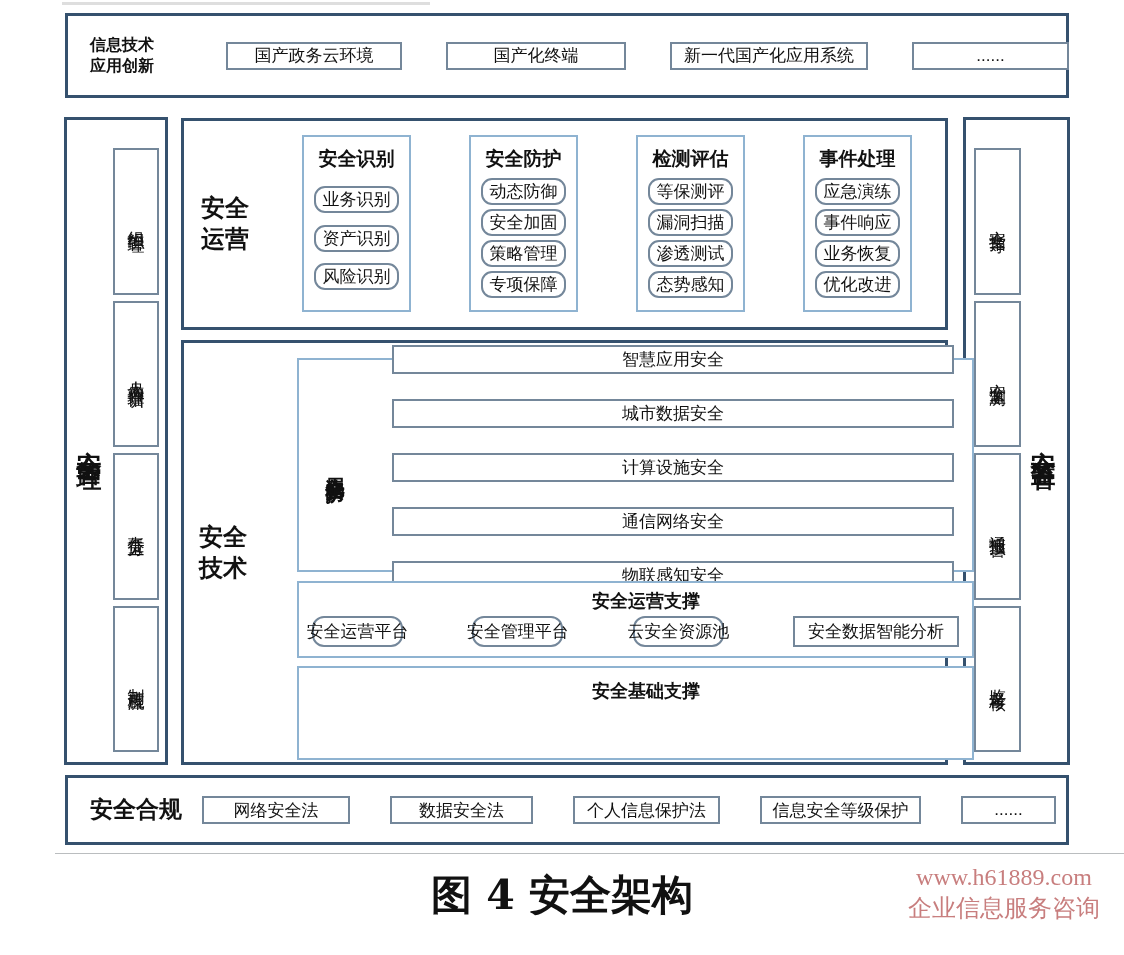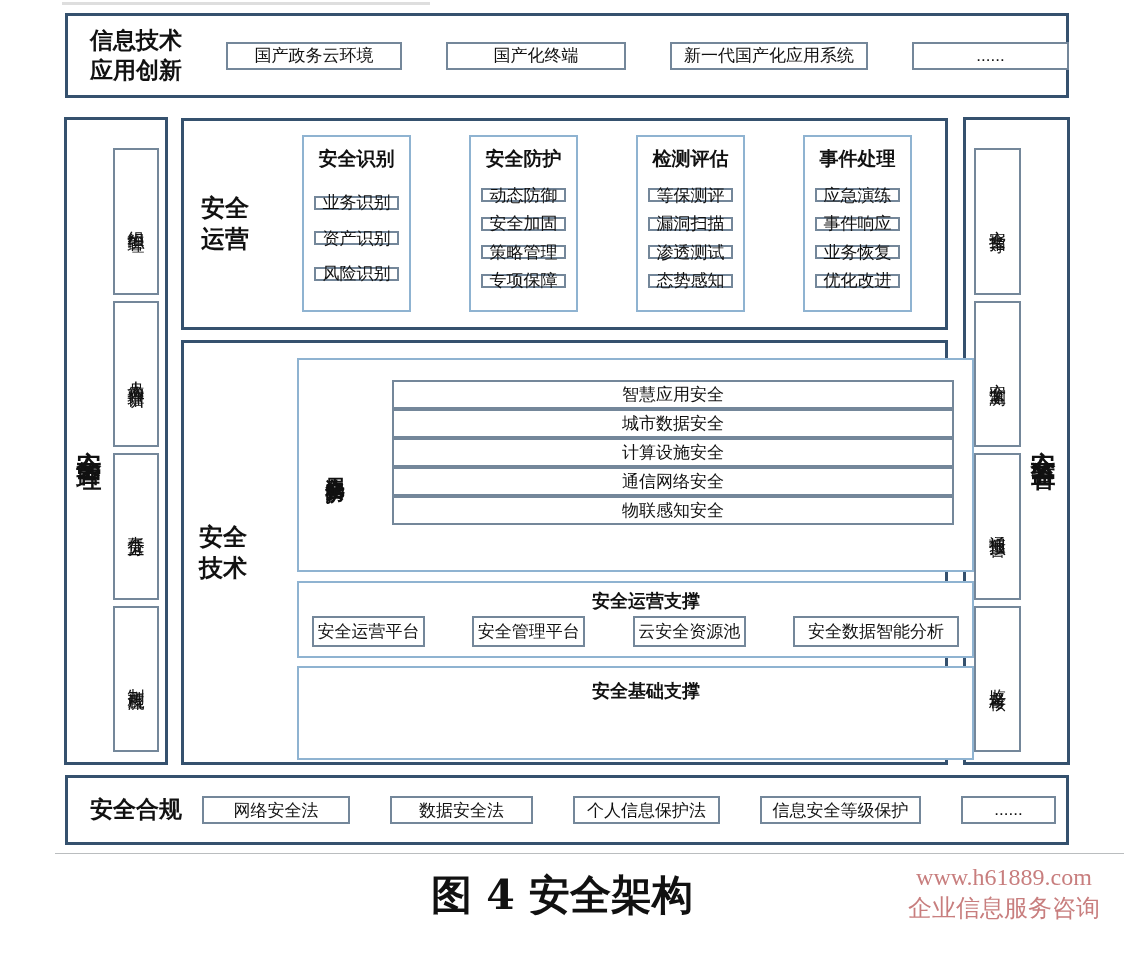--- a/index.html
+++ b/index.html
@@ -15,21 +15,21 @@
     border:2px solid #74879a;background:#fff;box-sizing:border-box;
     display:flex;align-items:center;justify-content:center;
     font-size:17px;white-space:nowrap;
   }
   .bold-label{font-weight:bold;white-space:pre-line;line-height:1.28;}
   .vtext{writing-mode:vertical-rl;text-orientation:upright;}
   
   .top-artifact{position:absolute;top:2px;left:62px;width:368px;height:3px;background:#d6d6d6;opacity:.8;}
   
   .sec-top{left:65px;top:13px;width:1004px;height:85px;display:flex;align-items:center;}
-  .sec-top .bold-label{font-size:23px;margin-left:22px;width:130px;flex:none;}
+  .sec-top .bold-label{font-size:16px;margin-left:22px;width:130px;flex:none;}
   .sec-top .row{flex:1;display:flex;align-items:center;gap:44px;margin-left:6px;}
   .sec-top .item{height:28px;}
   
   .bar{display:flex;box-sizing:border-box;}
   .bar-left{left:64px;top:117px;width:104px;height:648px;}
   .bar-right{left:963px;top:117px;width:107px;height:648px;}
   .bar .title{
     flex:none;width:46px;display:flex;align-items:center;justify-content:center;
     font-weight:bold;font-size:25px;letter-spacing:5px;
   }
@@ -42,44 +42,44 @@
   
   .sec-ops{left:181px;top:118px;width:767px;height:212px;display:flex;}
   .sec-ops .bold-label{
     flex:none;width:82px;display:flex;align-items:center;justify-content:center;
     font-size:24px;text-align:center;
   }
   .sec-ops .cols{flex:1;display:flex;gap:22px;padding:14px 33px 15px 0;box-sizing:border-box;}
   .col{flex:1;display:flex;flex-direction:column;}
   .col .hdr{font-weight:bold;font-size:19px;text-align:center;padding-top:9px;}
   .col .list{flex:1;display:flex;flex-direction:column;justify-content:space-evenly;padding:2px 10px 8px;}
-  .col .item{height:14px;flex:none;}
+  .col .item{height:27px;flex:none;border-radius:11px;}
   
   .sec-tech{left:181px;top:340px;width:767px;height:425px;}
   .sec-tech .bold-label{
     position:absolute;left:0;top:0;bottom:0;width:78px;
     display:flex;align-items:center;justify-content:center;
     font-size:24px;text-align:center;
   }
   .tech-inner{position:absolute;left:77px;width:677px;}
   .layered{top:15px;height:214px;display:flex;position:absolute;width:677px;}
   .layered .vlabel{
     flex:none;align-self:center;margin-left:23px;
     font-weight:bold;font-size:19px;letter-spacing:1px;
   }
-  .layered .bars{flex:1;display:flex;flex-direction:column;justify-content:flex-start;padding:20px 18px 8px 44px;}
+  .layered .bars{flex:1;display:flex;flex-direction:column;justify-content:center;padding:12px 18px 8px 44px;gap:25px;}
   .layered .item{height:29px;flex:none;}
   .support{position:absolute;width:677px;display:flex;flex-direction:column;}
   .support.ops{top:238px;height:77px;}
   .support.base{top:323px;height:94px;}
   .support .hdr{font-weight:bold;font-size:18px;text-align:center;padding-top:6px;padding-left:21px;}
   .support.base .hdr{padding-top:11px;}
   .support .row{flex:1;display:flex;align-items:center;justify-content:space-between;padding:2px 13px 8px;}
   .support .item{height:31px;}
-  .w113{width:113px;flex:none;}
+  .w113{width:91px;flex:none;border-radius:12px;}
   .w166{width:166px;flex:none;}
   
   .sec-comp{left:65px;top:775px;width:1004px;height:70px;display:flex;align-items:center;}
   .sec-comp .bold-label{font-size:23px;margin-left:22px;width:112px;flex:none;}
   .sec-comp .row{flex:1;display:flex;align-items:center;justify-content:space-between;margin-right:48px;gap:40px;}
   .sec-comp .item{height:28px;}
   
   .divider{position:absolute;left:55px;top:853px;width:1069px;height:1px;background:#babdbf;}
   .caption{
     position:absolute;left:0;top:868px;width:100%;text-align:center;

